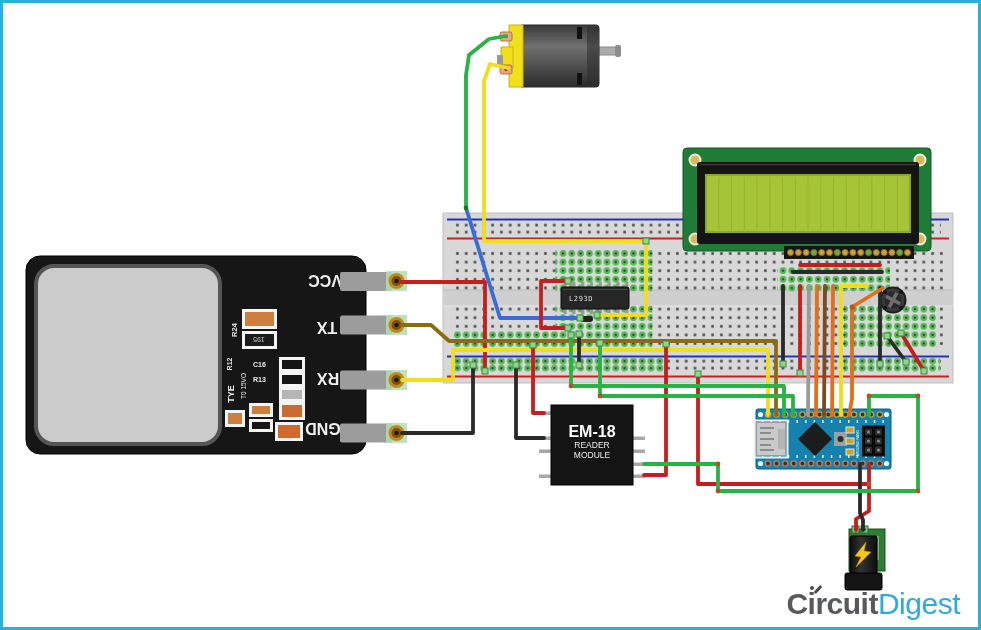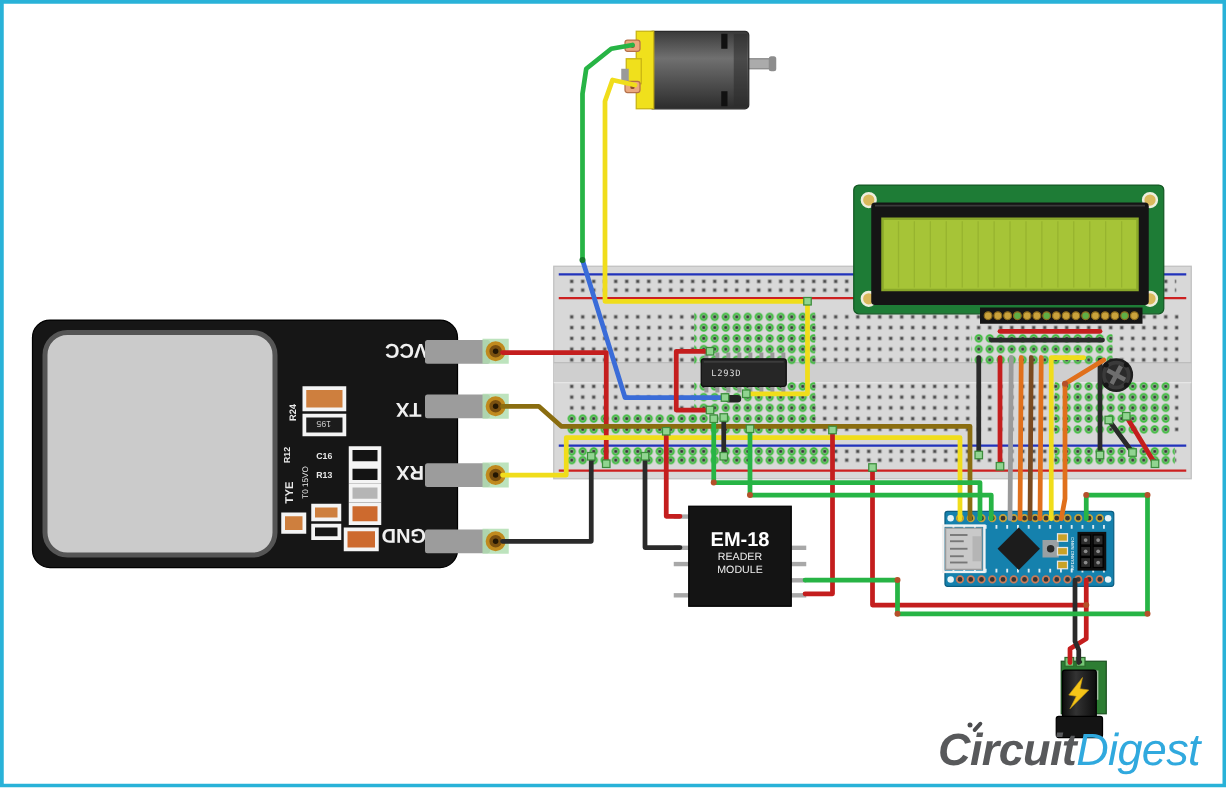--- a/index.html
+++ b/index.html
@@ -7,21 +7,21 @@
          border:3px solid #29b2d8;background:#ffffff;overflow:hidden;
          font-family:"Liberation Sans",sans-serif;}
   svg{position:absolute;left:0;top:0;}
   .wire{fill:none;stroke-linecap:round;stroke-linejoin:round;stroke-width:3.8;}
   .w-red{stroke:#c41e1e}.w-green{stroke:#27b445}.w-yellow{stroke:#f0dd1b}
   .w-blue{stroke:#3a6cd8}.w-black{stroke:#2a2a2a}.w-olive{stroke:#8a6d10}
   .w-brown{stroke:#7a4a20}.w-orange{stroke:#e0701c}.w-gray{stroke:#9a9a9a}
   .bbpad{fill:#90d490;stroke:#3c8c3c;stroke-width:1;}
   .bend{fill:#b5502a;}
   .silk{fill:#e9e9e9;font-family:"Liberation Sans",sans-serif;}
-  .logo{position:absolute;right:18px;bottom:6px;font-size:36px;letter-spacing:-0.5px;white-space:nowrap;font-style:italic;}
+  .logo{position:absolute;right:18px;bottom:6px;font-size:30px;letter-spacing:-0.5px;white-space:nowrap;}
   .logo-part1{color:#58595b;font-weight:700;}
   .logo-part2{color:#30a9de;font-weight:400;}
   .accent-bar{position:absolute;left:27px;top:1px;width:10px;height:3px;background:#4b4c4e;
               border-radius:2px;transform:rotate(-48deg);}
   .accent-dot{position:absolute;left:24px;top:-1px;width:4px;height:4px;border-radius:50%;background:#4b4c4e;}
 </style>
 </head>
 <body>
 
 <div class="frame">

